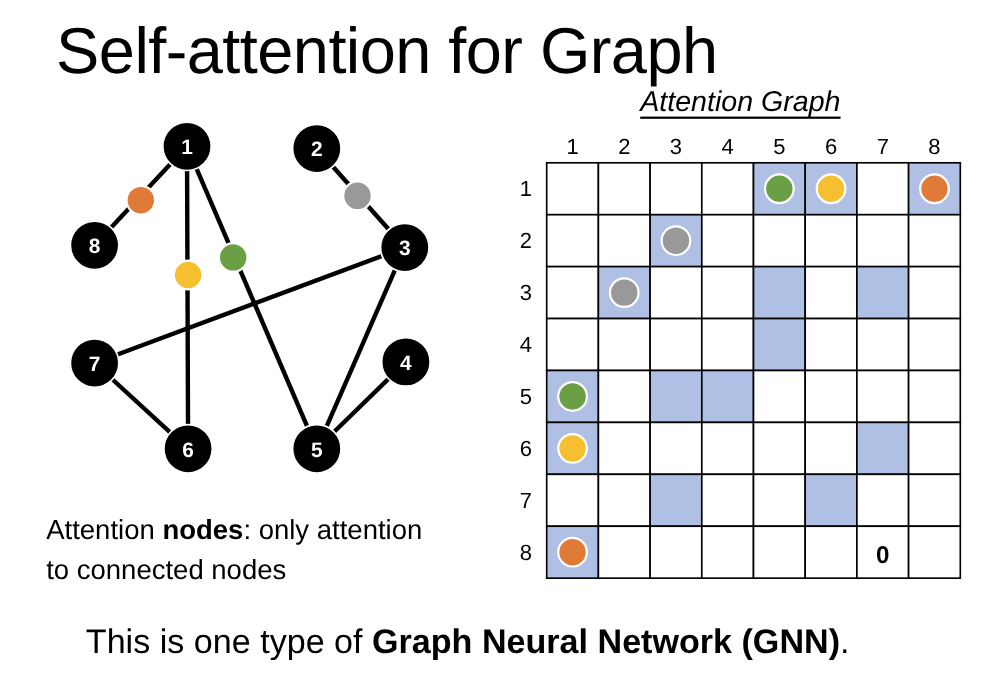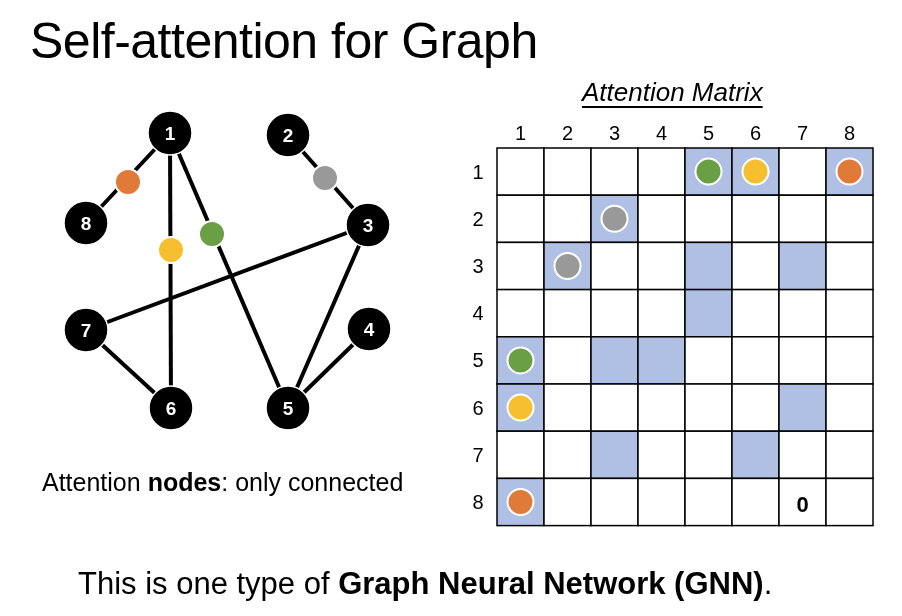--- a/index.html
+++ b/index.html
@@ -1,18 +1,18 @@
 <!DOCTYPE html>
 <html><head>
 <meta charset="utf-8">
 <style>
   html, body { margin:0; padding:0; background:#ffffff; }
   body { width:902px; height:616px; position:relative; overflow:hidden;
          font-family:"Liberation Sans", sans-serif; color:#000; }
-  .title { position:absolute; left:30px; top:12px; font-size:50px; font-weight:normal;
+  .title { position:absolute; left:51px; top:12px; font-size:59px; font-weight:normal;
            letter-spacing:-0.5px; white-space:nowrap; }
   .matrix-title { position:absolute; left:582px; top:77px; font-size:26px; font-style:italic;
                   text-decoration:underline; text-underline-offset:5px; text-decoration-thickness:1.5px; white-space:nowrap; }
   .caption { position:absolute; left:42px; top:464px; font-size:25px; line-height:36px; white-space:nowrap; }
   .footer { position:absolute; left:78px; top:566px; font-size:31px; white-space:nowrap; }
   svg { position:absolute; left:0; top:0; }
   .node-label { font-family:"Liberation Sans", sans-serif; font-weight:bold; font-size:19px; fill:#fff; }
   .axis-label { font-family:"Liberation Sans", sans-serif; font-size:20px; fill:#000; }
   .zero-label { font-family:"Liberation Sans", sans-serif; font-weight:bold; font-size:22px; fill:#000; }
 </style>
@@ -61,21 +61,21 @@
     <g>
       <circle cx="86" cy="330" r="22" fill="#000000" stroke="#fff" stroke-width="1.5"></circle>
       <text x="86" y="337" text-anchor="middle" class="node-label">7</text>
     </g>
     <g>
       <circle cx="86" cy="223" r="22" fill="#000000" stroke="#fff" stroke-width="1.5"></circle>
       <text x="86" y="230" text-anchor="middle" class="node-label">8</text>
     </g>
   </svg>
 
-<div class="matrix-title">Attention Matrix</div>
+<div class="matrix-title">Attention Graph</div>
 <svg id="matrix-svg" width="902" height="540">
     <text x="520.5" y="140" text-anchor="middle" class="axis-label">1</text>
     <text x="567.5" y="140" text-anchor="middle" class="axis-label">2</text>
     <text x="614.5" y="140" text-anchor="middle" class="axis-label">3</text>
     <text x="661.5" y="140" text-anchor="middle" class="axis-label">4</text>
     <text x="708.5" y="140" text-anchor="middle" class="axis-label">5</text>
     <text x="755.5" y="140" text-anchor="middle" class="axis-label">6</text>
     <text x="802.5" y="140" text-anchor="middle" class="axis-label">7</text>
     <text x="849.5" y="140" text-anchor="middle" class="axis-label">8</text>
     <text x="478" y="178.6" text-anchor="middle" class="axis-label">1</text>
@@ -155,18 +155,19 @@
     <circle cx="849.5" cy="171.6" r="13" fill="#e07a38" stroke="#fff" stroke-width="2"></circle>
     <circle cx="614.5" cy="218.79999999999998" r="13" fill="#999999" stroke="#fff" stroke-width="2"></circle>
     <circle cx="567.5" cy="266" r="13" fill="#999999" stroke="#fff" stroke-width="2"></circle>
     <circle cx="520.5" cy="360.40000000000003" r="13" fill="#6a9f45" stroke="#fff" stroke-width="2"></circle>
     <circle cx="520.5" cy="407.6" r="13" fill="#f6bf2f" stroke="#fff" stroke-width="2"></circle>
     <circle cx="520.5" cy="502.00000000000006" r="13" fill="#e07a38" stroke="#fff" stroke-width="2"></circle>
     <text x="802.5" y="512" text-anchor="middle" class="zero-label">0</text>
   </svg>
 
 <div class="caption">
-  <span>Attention </span><b>nodes</b><span>: only connected</span><br>
+  <span>Attention </span><b>nodes</b><span>: only attention</span><br>
+  <span>to connected nodes</span>
 </div>
 
 <div class="footer">
   <span>This is one type of </span><b>Graph Neural Network (GNN)</b><span>.</span>
 </div>
 
 </body></html>

